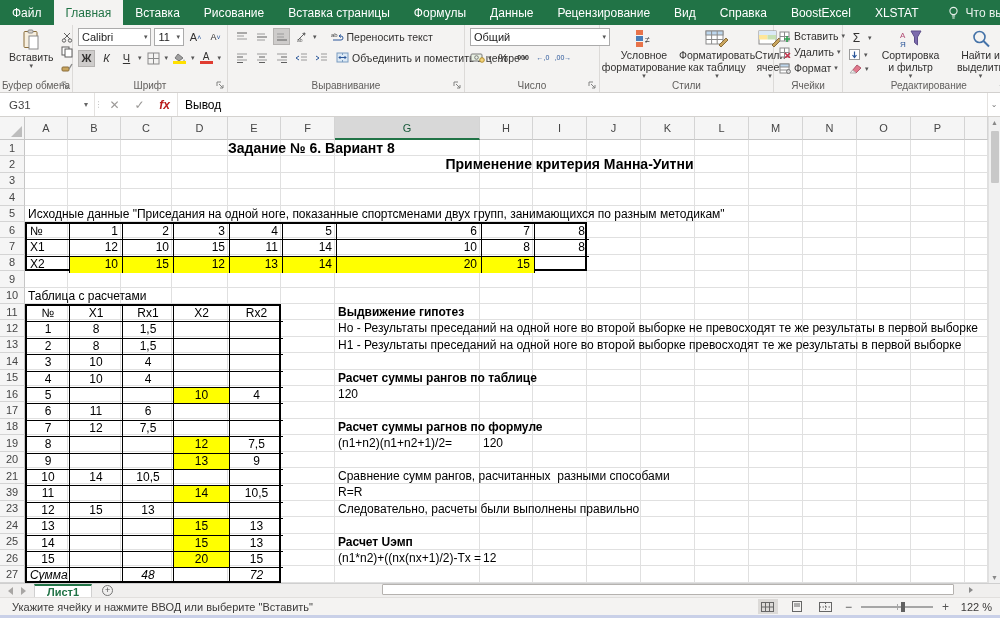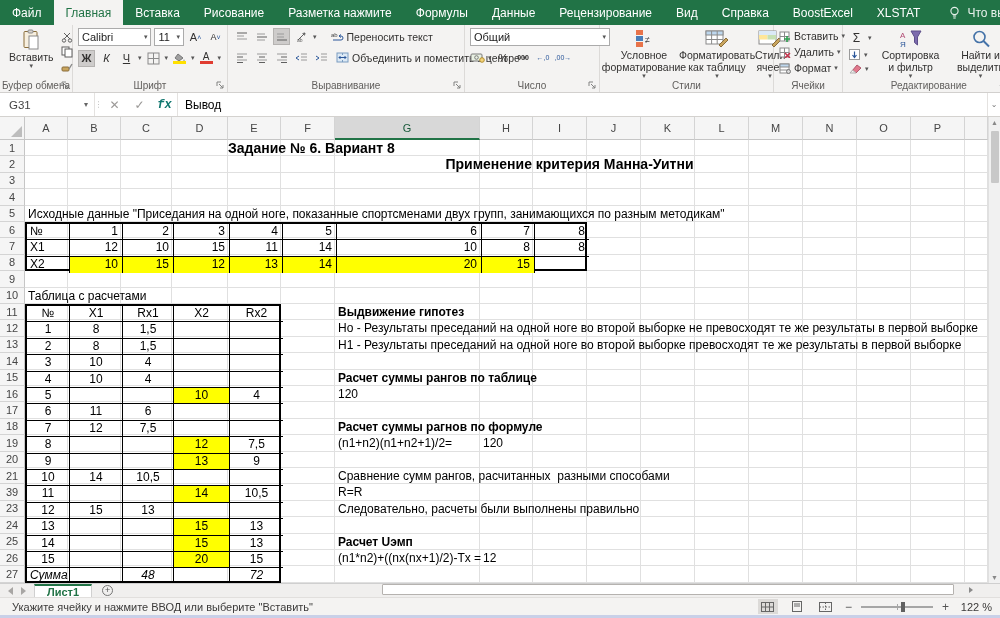--- a/index.html
+++ b/index.html
@@ -28,21 +28,21 @@
   .colorbar{display:block;width:13px;height:3px;margin-top:-1px}
   .ic{display:inline-flex;align-items:center;justify-content:center}
   .collapse{position:absolute;right:4px;bottom:2px;width:14px;height:12px;display:flex;align-items:center;justify-content:center}
 
   
   .fbar{position:absolute;top:93px;left:0;width:1000px;height:24px;background:#fff;border-bottom:1px solid #d4d2cf;display:flex;align-items:stretch}
   .namebox{width:78px;display:flex;align-items:center;padding-left:9px;font-size:11.5px;color:#444}
   .nbcaret{width:16px;display:flex;align-items:center;justify-content:center;color:#666;font-size:8px}
   .fhandle{width:8px;border-left:1px solid #e4e2e0;display:flex;align-items:center;justify-content:center;color:#bbb;font-size:8px}
   .fbtn{width:25px;display:flex;align-items:center;justify-content:center;color:#9a9896;font-size:12px}
-  .fbtn.fx{color:#0f766e;font-family:Liberation Mono, monospace;font-style:italic;font-weight:bold}
+  .fbtn.fx{color:#b91c1c;font-family:Liberation Sans, sans-serif;font-style:italic;font-weight:bold}
   .fval{flex:1;border-left:1px solid #e4e2e0;display:flex;align-items:center;padding-left:7px;font-size:12px;color:#000}
   .fexpand{width:13px;border-left:1px solid #e4e2e0;display:flex;align-items:center;justify-content:center;color:#777;font-size:8px}
 
   
   .grid{position:absolute;top:117px;left:0;width:988px;height:466px;background:#fff;overflow:hidden}
   .corner{position:absolute;left:0;top:0;width:25px;height:23px;background:#f5f5f5;border-right:1px solid #c6c6c6;border-bottom:1px solid #c6c6c6}
   .corner:after{content:"";position:absolute;right:2px;bottom:2px;border-left:11px solid transparent;border-bottom:11px solid #bdbdbd}
   .colhead{position:absolute;top:0;height:23px;background:#f5f5f5;border-right:1px solid #d4d4d4;border-bottom:1px solid #c6c6c6;font-size:11px;color:#454545;display:flex;align-items:center;justify-content:center}
   .colhead.sel{background:#d8d8d8;border-bottom:2px solid #217346;color:#18593a}
   .rowhead{position:absolute;left:0;width:25px;background:#f5f5f5;border-right:1px solid #c6c6c6;border-bottom:1px solid #d4d4d4;font-size:11px;color:#454545;display:flex;align-items:center;justify-content:center}
@@ -90,21 +90,21 @@
 <body>
 
 <div class="app">
 
   <div class="tabbar">
     <div id="tabs" style="display:flex;align-items:stretch">
         <div class="tab">Файл</div>
         <div class="tab active">Главная</div>
         <div class="tab">Вставка</div>
         <div class="tab">Рисование</div>
-        <div class="tab">Разметка нажмите</div>
+        <div class="tab">Вставка страницы</div>
         <div class="tab">Формулы</div>
         <div class="tab">Данные</div>
         <div class="tab">Рецензирование</div>
         <div class="tab">Вид</div>
         <div class="tab">Справка</div>
         <div class="tab">BoostExcel</div>
         <div class="tab">XLSTAT</div>
       </div>
     <div class="tellme">
       <span class="ic">

